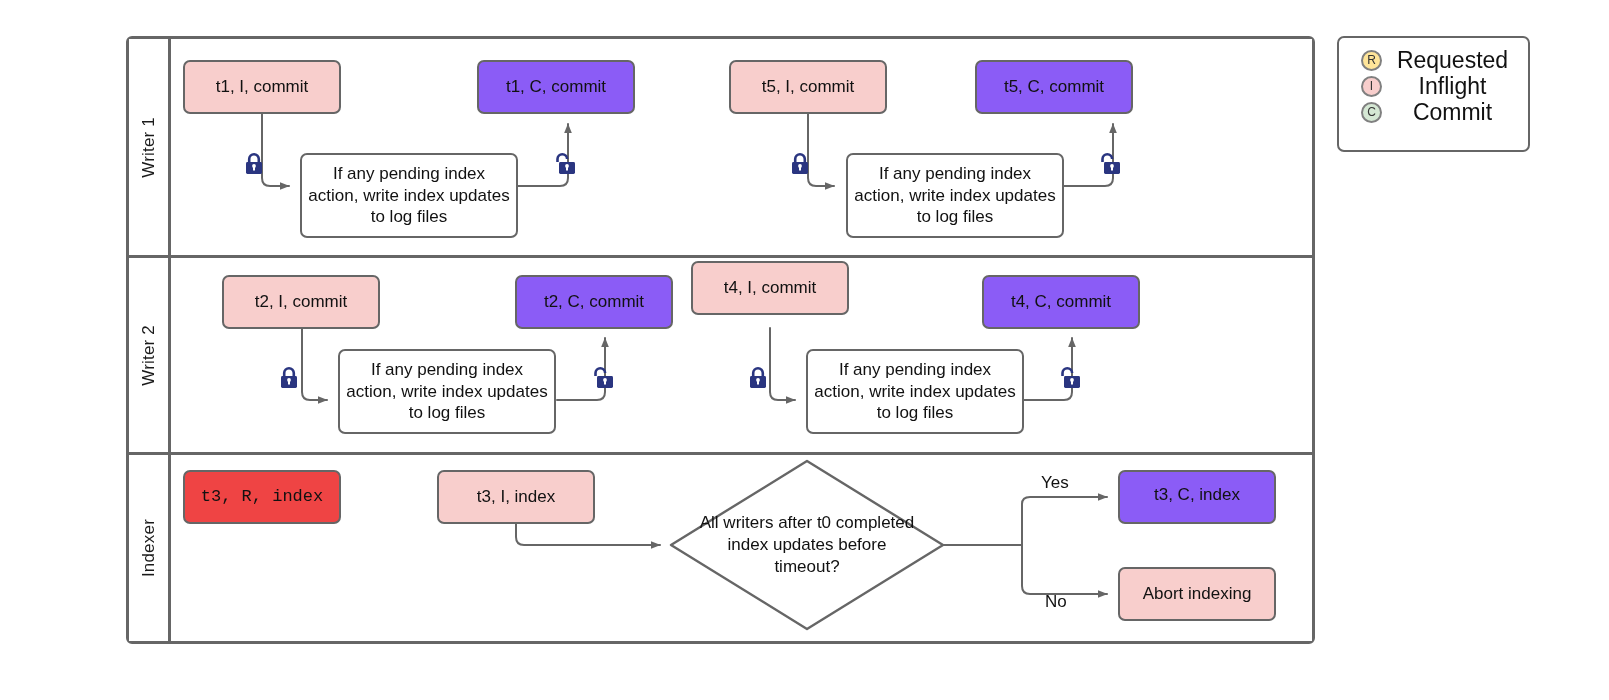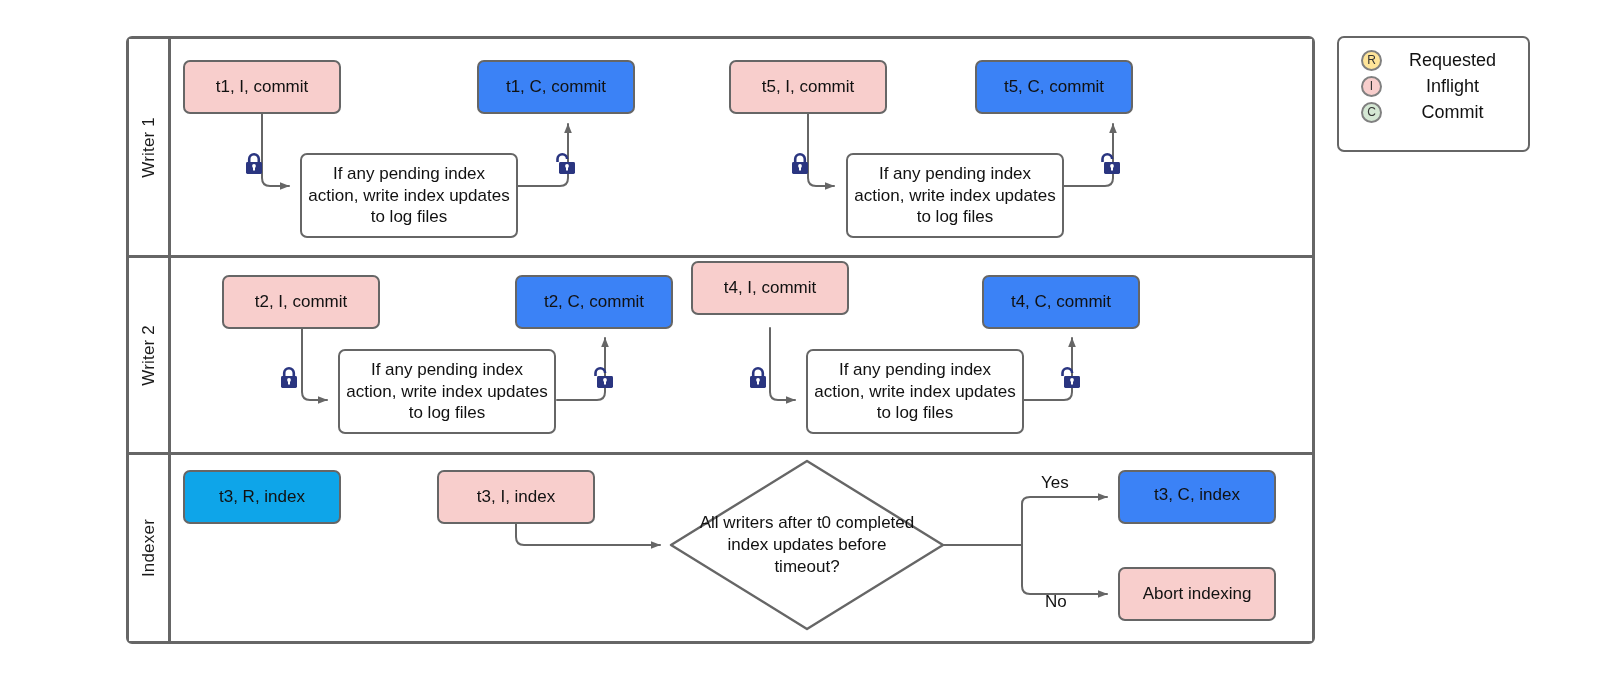--- a/index.html
+++ b/index.html
@@ -62,22 +62,22 @@
     display: flex;
     align-items: center;
     justify-content: center;
     text-align: center;
     font-size: 17px;
     color: #111111;
     line-height: 1.28;
     padding: 16px 6px;
   }
   .node.red    { background: #f8cecc; }
-  .node.green  { background: #3b82f6; }
-  .node.yellow { background: #0ea5e9; }
+  .node.green  { background: #8b5cf6; }
+  .node.yellow { background: #ef4444; font-family: Liberation Mono, monospace; }
   .node.white  { background: #ffffff; }
   .node .txt { display: block; width: 100%; }
 
   
   .diamond-wrap {
     position: absolute;
   }
   .diamond-wrap svg { position: absolute; left: 0; top: 0; }
   .diamond-label {
     position: absolute;
@@ -140,21 +140,21 @@
     align-items: center;
     justify-content: center;
     font-size: 12px;
     color: #333333;
     flex: 0 0 auto;
   }
   .legend-badge.r { background: #ffe599; }
   .legend-badge.i { background: #f8cecc; }
   .legend-badge.c { background: #d5e8d4; }
   .legend-text {
-    font-size: 18px;
+    font-size: 23px;
     color: #111111;
     margin-left: 9px;
     flex: 1 1 auto;
     text-align: center;
     padding-right: 14px;
   }
 </style>
 </head>
 <body>
 

